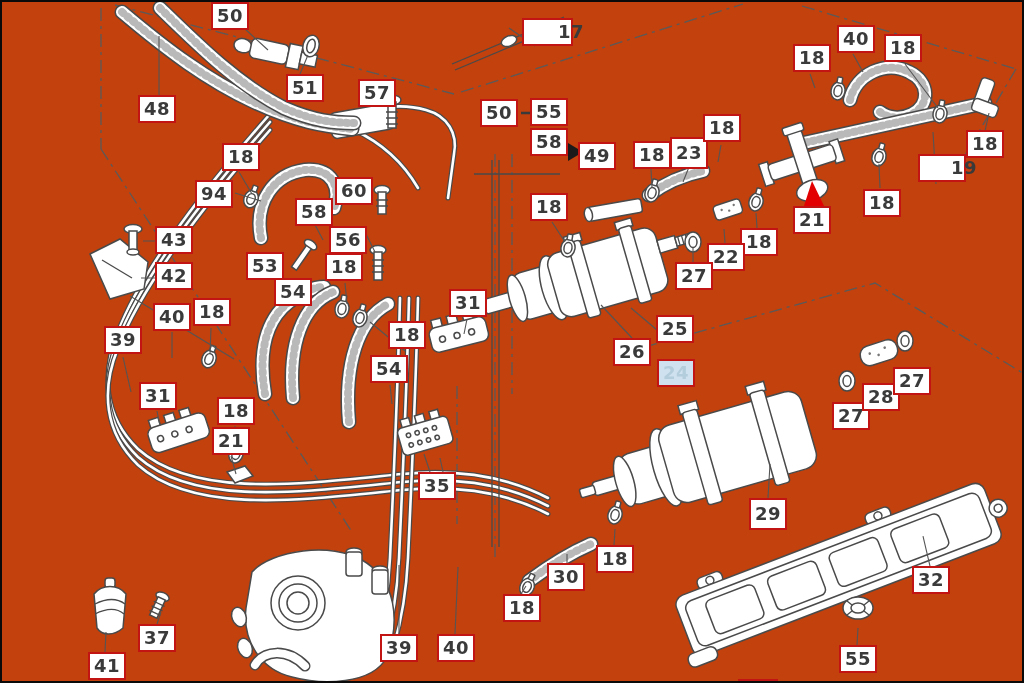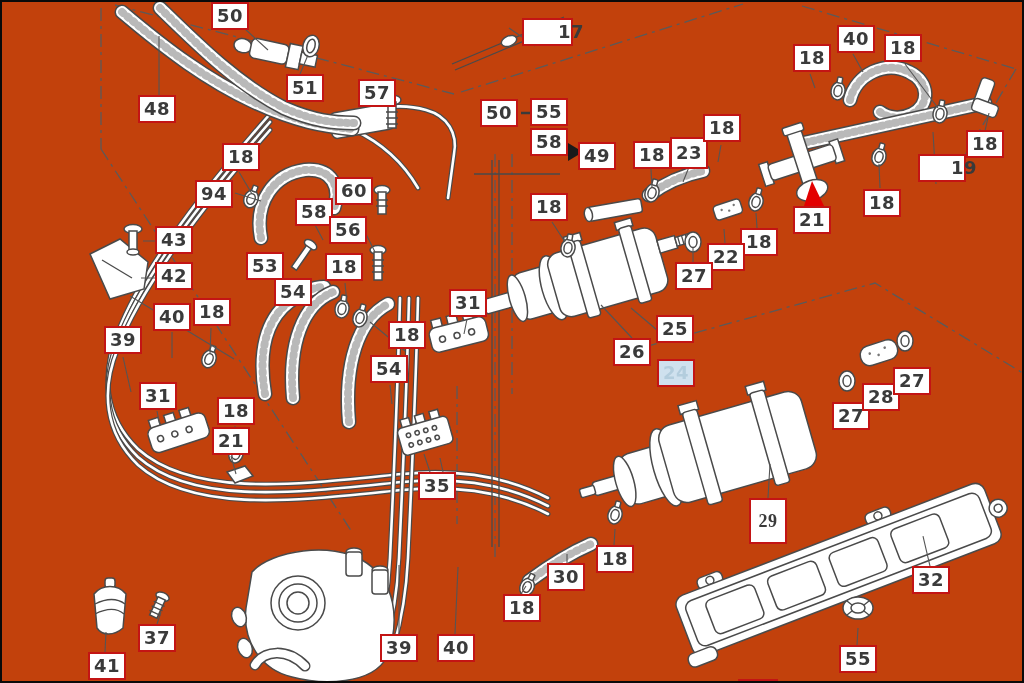--- a/index.html
+++ b/index.html
@@ -352,21 +352,21 @@
       <div class="plabel" style="left: 284px; top: 72px; width: 38px; height: 28px;">51</div>
       <div class="plabel" style="left: 356px; top: 77px; width: 38px; height: 28px;">57</div>
       <div class="plabel" style="left: 478px; top: 97px; width: 38px; height: 28px;">50</div>
       <div class="plabel" style="left: 528px; top: 96px; width: 38px; height: 28px;">55</div>
       <div class="plabel" style="left: 528px; top: 126px; width: 38px; height: 28px;">58</div>
       <div class="plabel" style="left: 576px; top: 140px; width: 38px; height: 28px;">49</div>
       <div class="plabel" style="left: 220px; top: 141px; width: 38px; height: 28px;">18</div>
       <div class="plabel" style="left: 193px; top: 178px; width: 38px; height: 28px;">94</div>
       <div class="plabel" style="left: 333px; top: 175px; width: 38px; height: 28px;">60</div>
       <div class="plabel" style="left: 293px; top: 196px; width: 38px; height: 28px;">58</div>
-      <div class="plabel" style="left: 327px; top: 214px; width: 38px; height: 28px;">56</div>
+      <div class="plabel" style="left: 327px; top: 224px; width: 38px; height: 28px;">56</div>
       <div class="plabel" style="left: 528px; top: 191px; width: 38px; height: 28px;">18</div>
       <div class="plabel" style="left: 631px; top: 139px; width: 38px; height: 28px;">18</div>
       <div class="plabel" style="left: 668px; top: 135px; width: 38px; height: 32px;">23</div>
       <div class="plabel" style="left: 701px; top: 112px; width: 38px; height: 28px;">18</div>
       <div class="plabel" style="left: 791px; top: 42px; width: 38px; height: 28px;">18</div>
       <div class="plabel" style="left: 835px; top: 23px; width: 38px; height: 28px;">40</div>
       <div class="plabel" style="left: 882px; top: 32px; width: 38px; height: 28px;">18</div>
       <div class="plabel" style="left: 964px; top: 128px; width: 38px; height: 28px;">18</div>
       <div class="plabel" style="left: 916px; top: 152px; width: 38px; height: 28px; padding-left: 44px;">19</div>
       <div class="plabel" style="left: 861px; top: 187px; width: 38px; height: 28px;">18</div>
@@ -395,18 +395,18 @@
       <div class="plabel" style="left: 386px; top: 319px; width: 38px; height: 28px;">18</div>
       <div class="plabel" style="left: 368px; top: 353px; width: 38px; height: 28px;">54</div>
       <div class="plabel" style="left: 416px; top: 470px; width: 38px; height: 28px;">35</div>
       <div class="plabel" style="left: 86px; top: 650px; width: 38px; height: 28px;">41</div>
       <div class="plabel" style="left: 136px; top: 622px; width: 38px; height: 28px;">37</div>
       <div class="plabel" style="left: 378px; top: 632px; width: 38px; height: 28px;">39</div>
       <div class="plabel" style="left: 435px; top: 632px; width: 38px; height: 28px;">40</div>
       <div class="plabel" style="left: 501px; top: 592px; width: 38px; height: 28px;">18</div>
       <div class="plabel" style="left: 545px; top: 561px; width: 38px; height: 28px;">30</div>
       <div class="plabel" style="left: 594px; top: 543px; width: 38px; height: 28px;">18</div>
-      <div class="plabel" style="left: 747px; top: 496px; width: 38px; height: 46px; font-family: Liberation Serif, serif;">29</div>
+      <div class="plabel" style="left: 747px; top: 496px; width: 38px; height: 32px;">29</div>
       <div class="plabel" style="left: 910px; top: 564px; width: 38px; height: 28px;">32</div>
       <div class="plabel" style="left: 837px; top: 643px; width: 38px; height: 28px;">55</div>
       <div class="plabel cutoff" style="left: 736px; top: 677px; width: 40px; height: 20px;"></div>
     </div>
 </div>
 
 </body></html>

